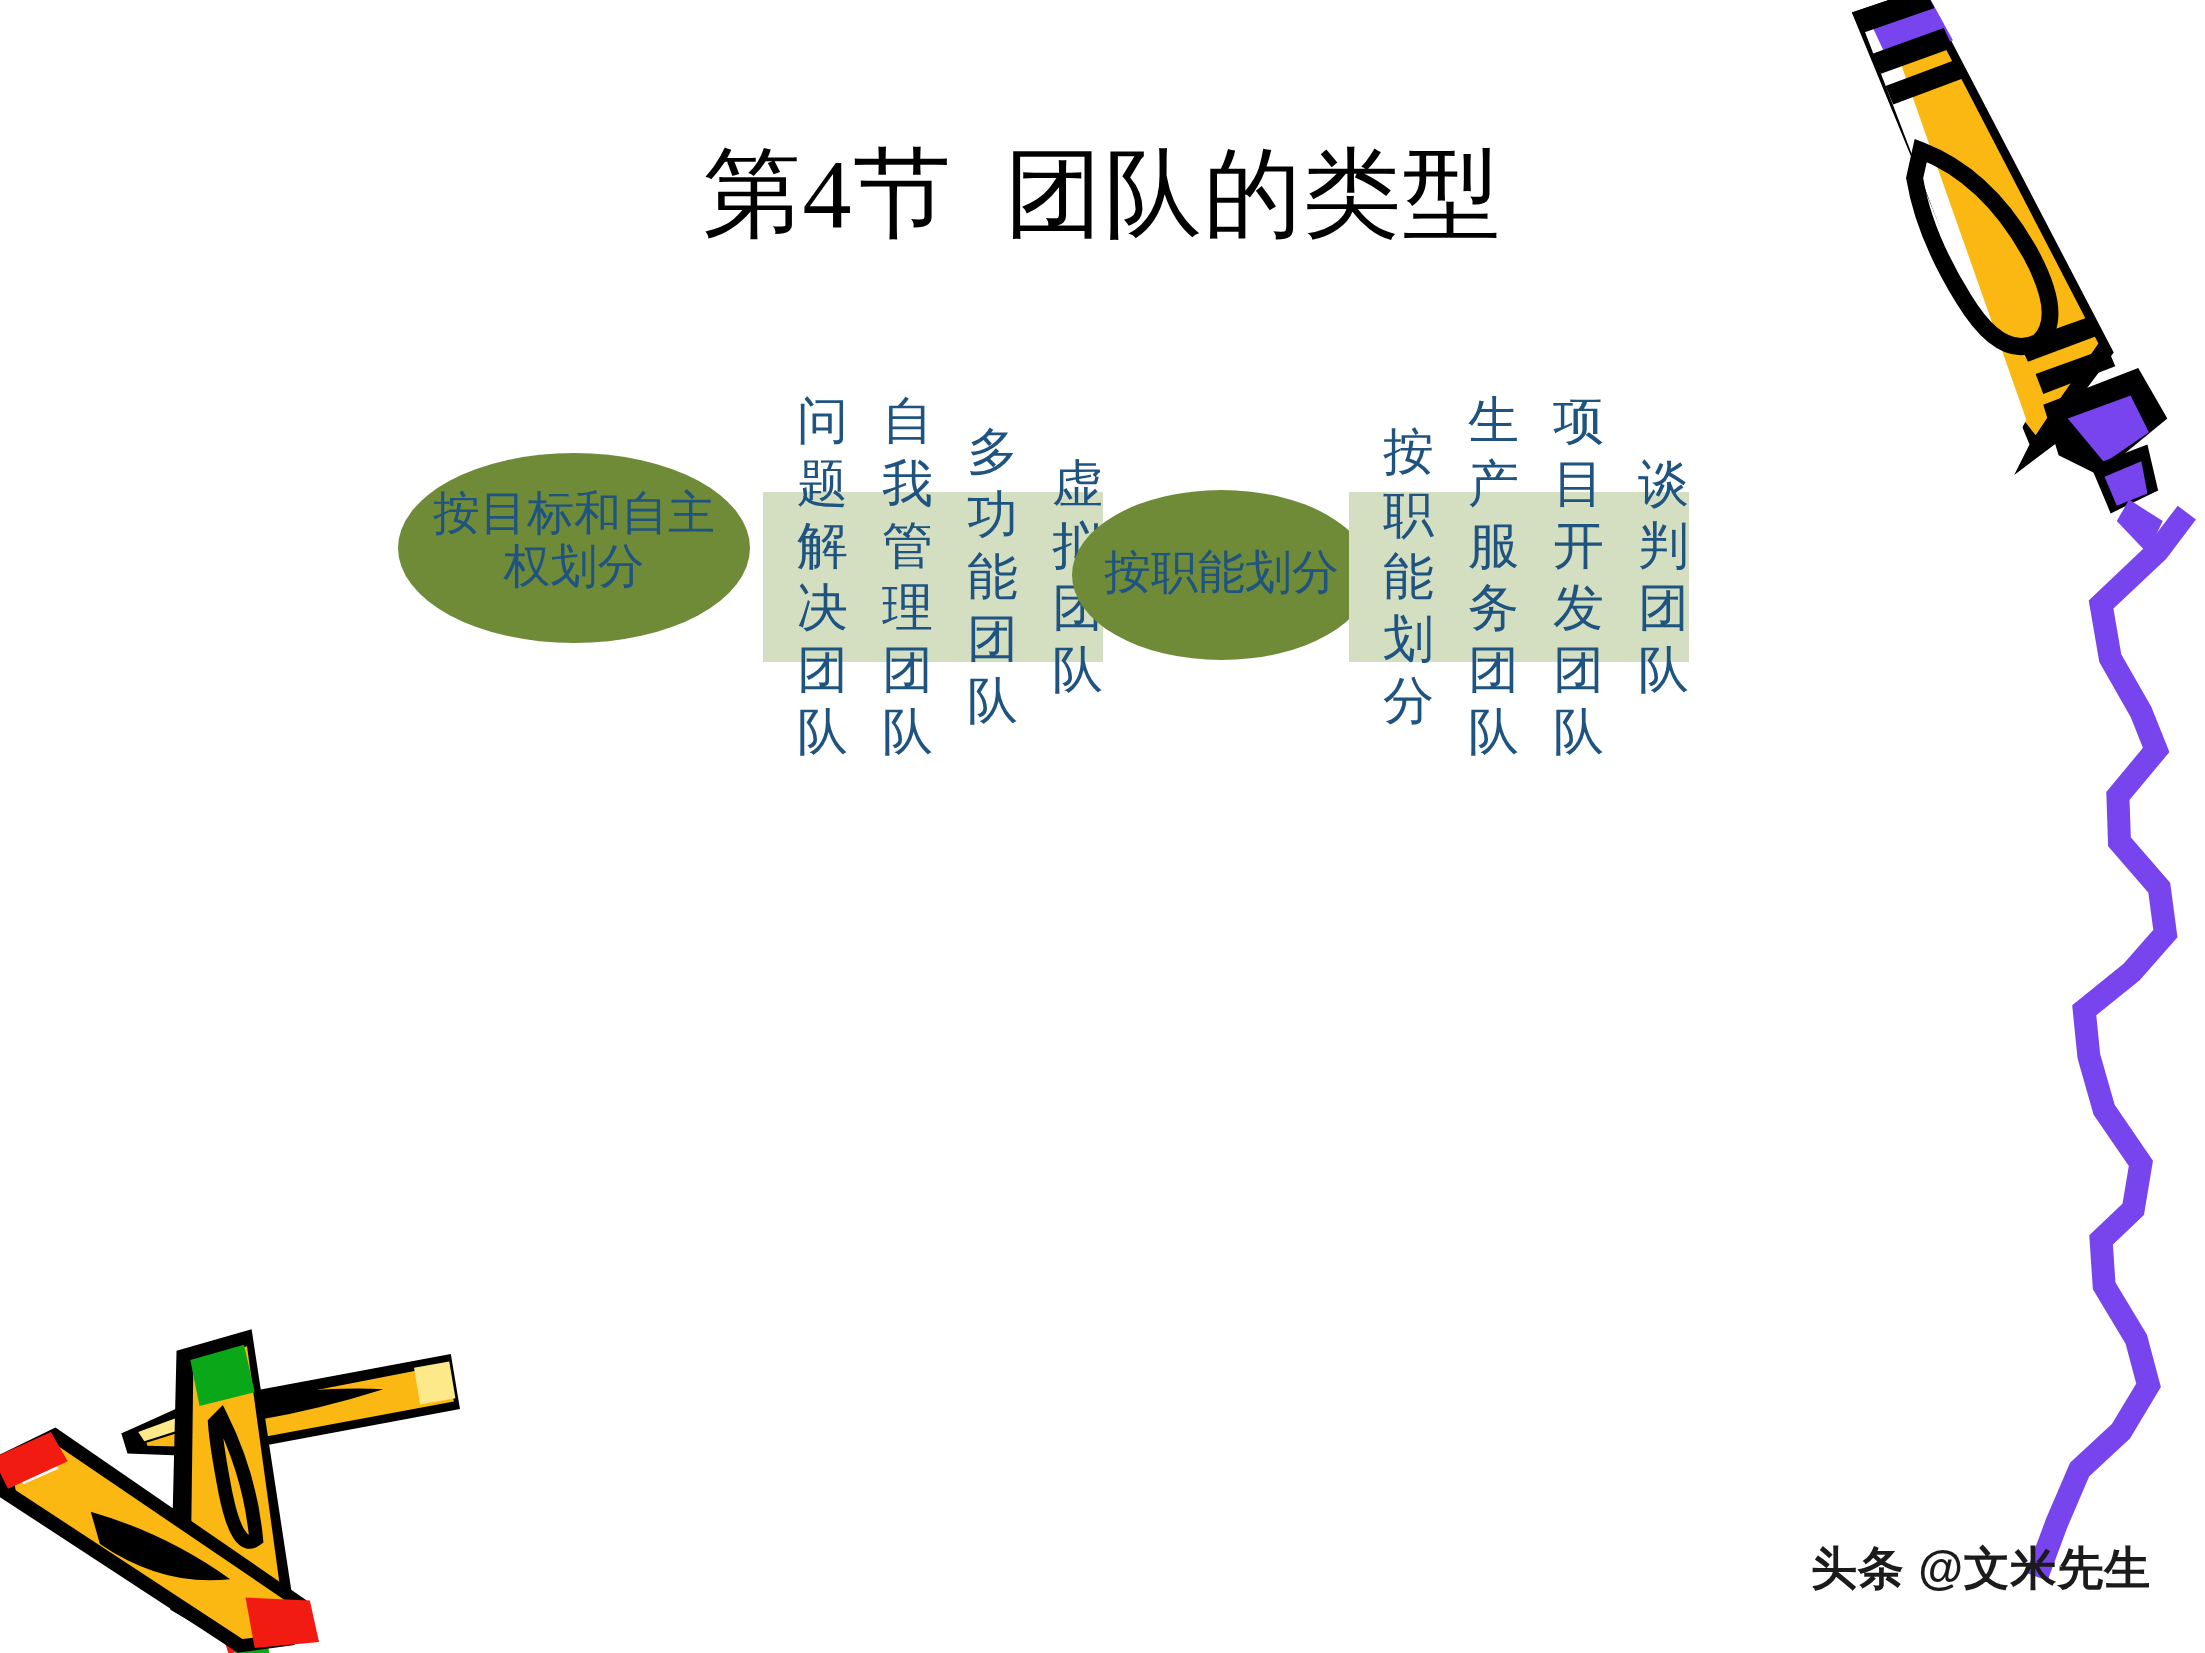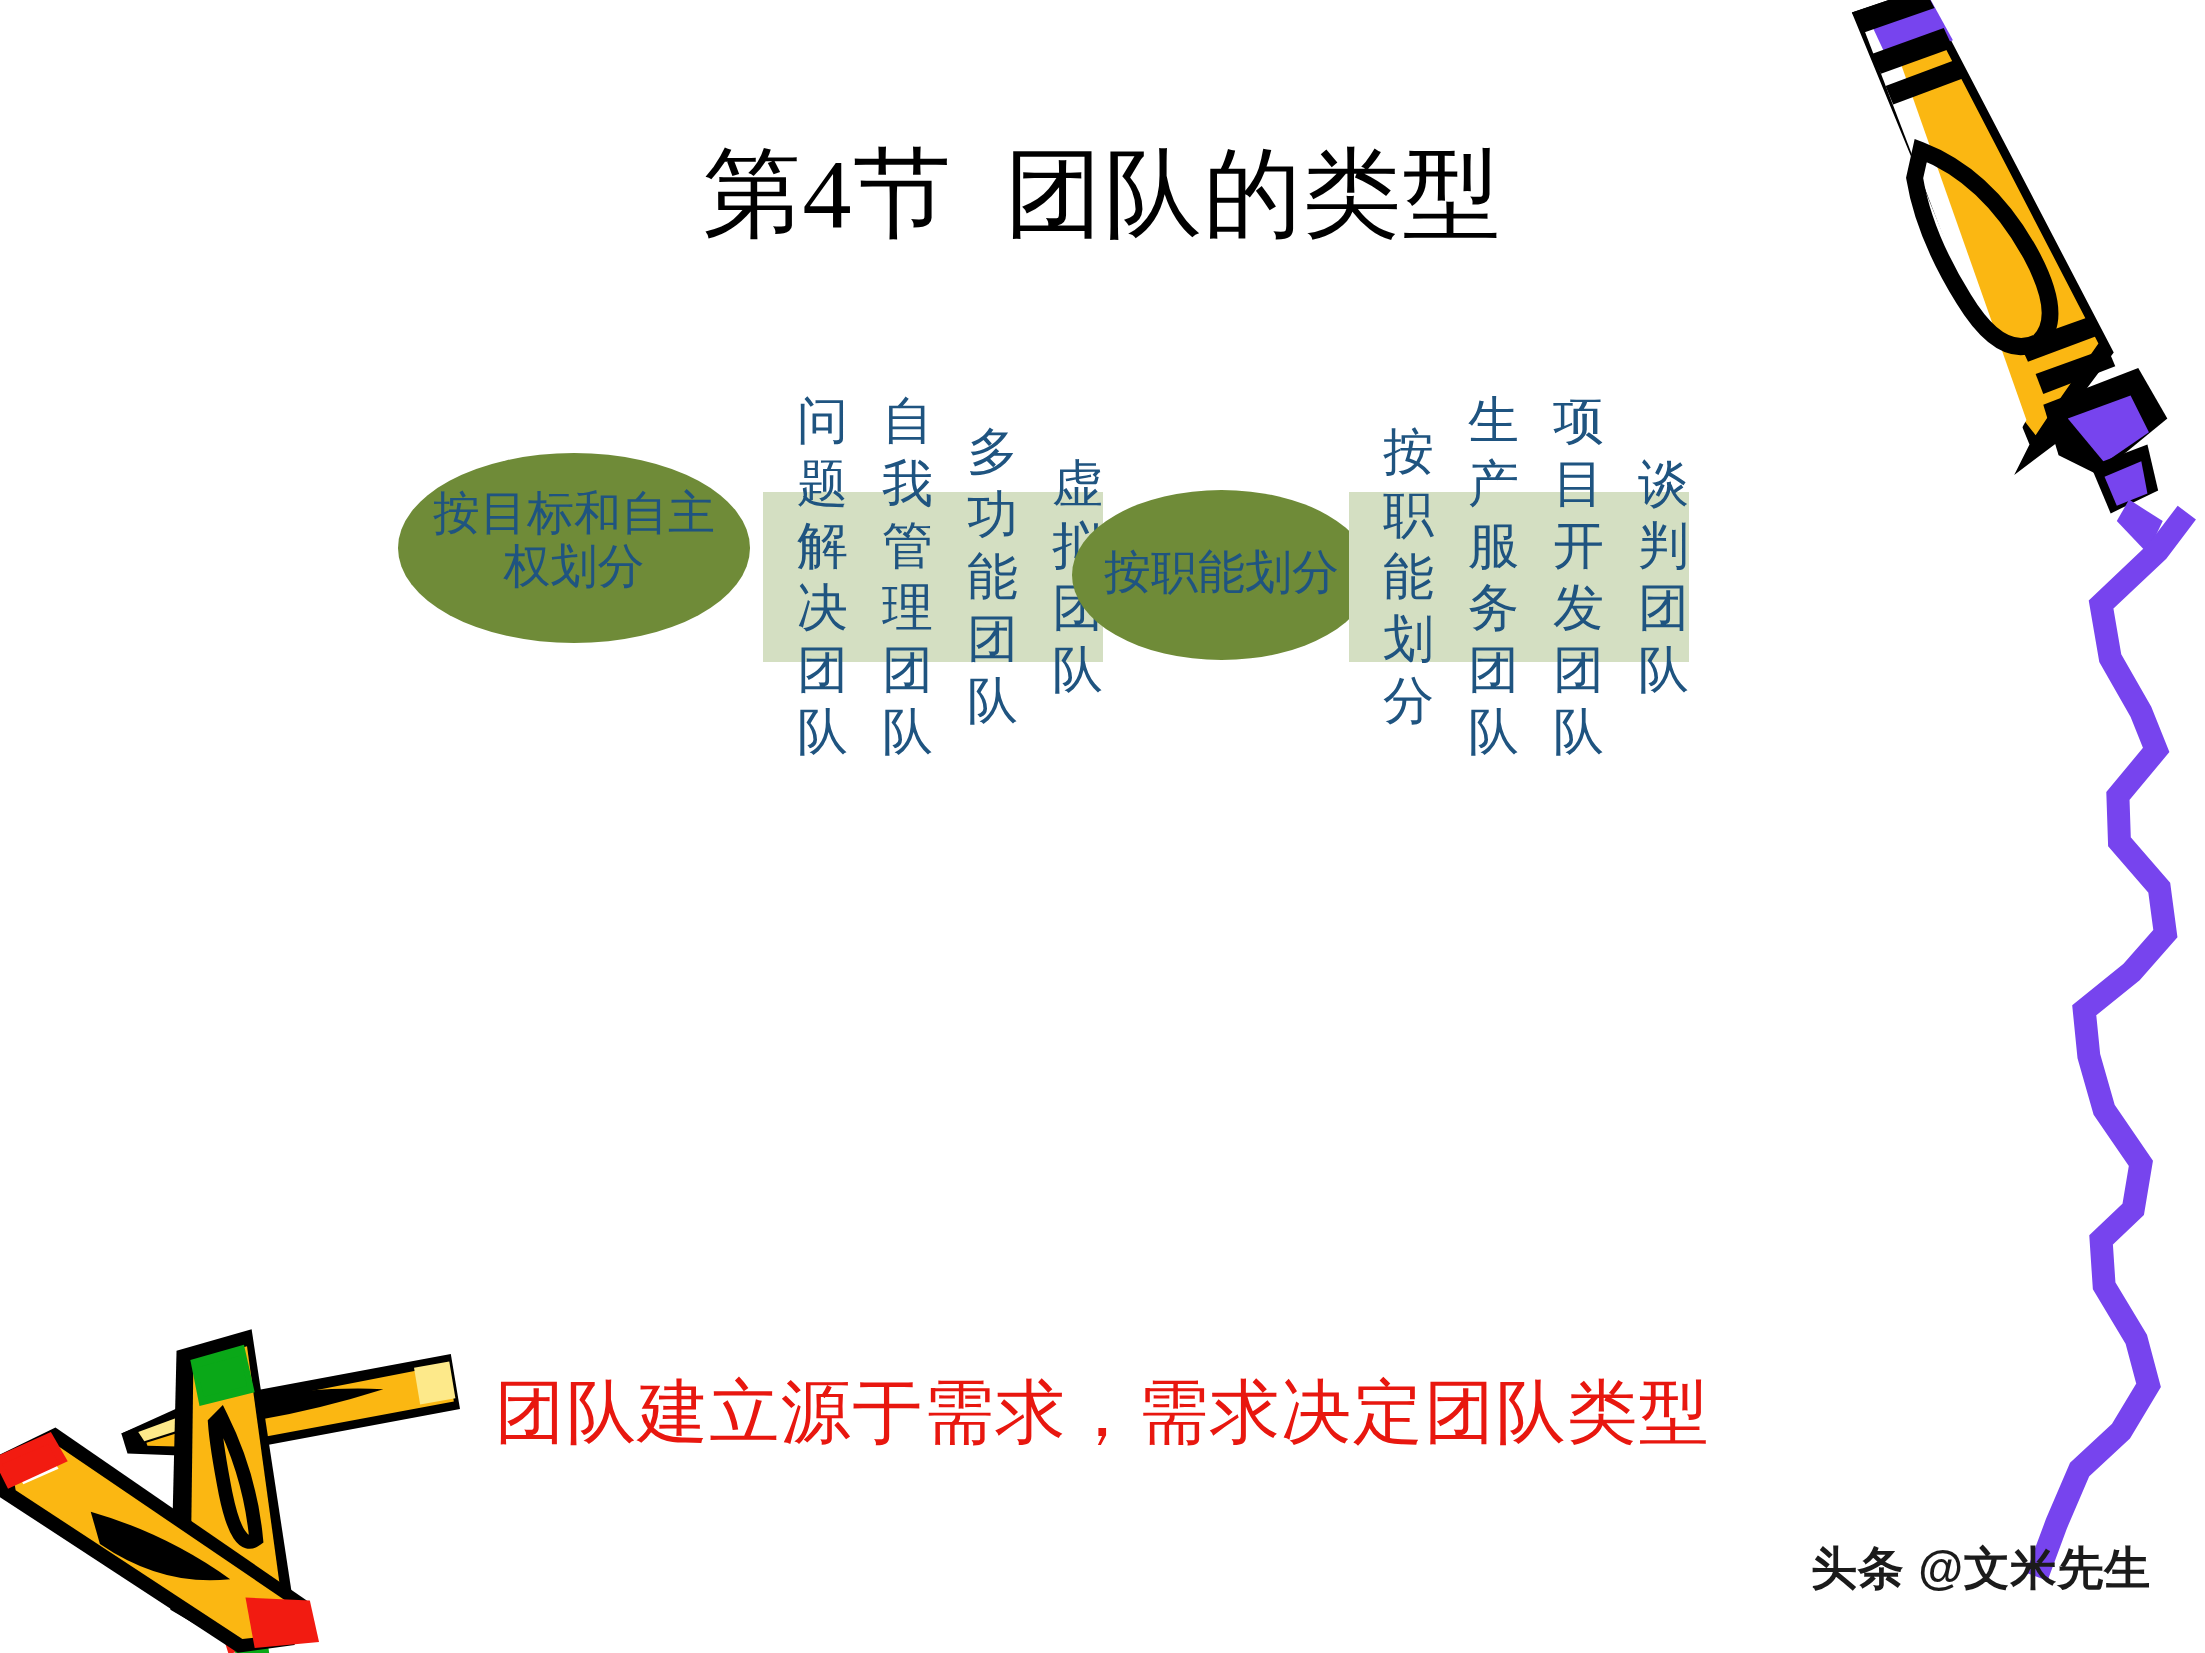--- a/index.html
+++ b/index.html
@@ -245,18 +245,17 @@
       <span class="type-box-label">生产服务团队</span>
     </div>
     <div class="type-box">
       <span class="type-box-label">项目开发团队</span>
     </div>
     <div class="type-box">
       <span class="type-box-label">谈判团队</span>
     </div>
   </div>
 
-  <div id="conclusion">团队建立源于需求，需求决定团队类型</div>
 
   <div id="watermark">头条 @文米先生</div>
 
 </div>
 
 
 </body></html>

